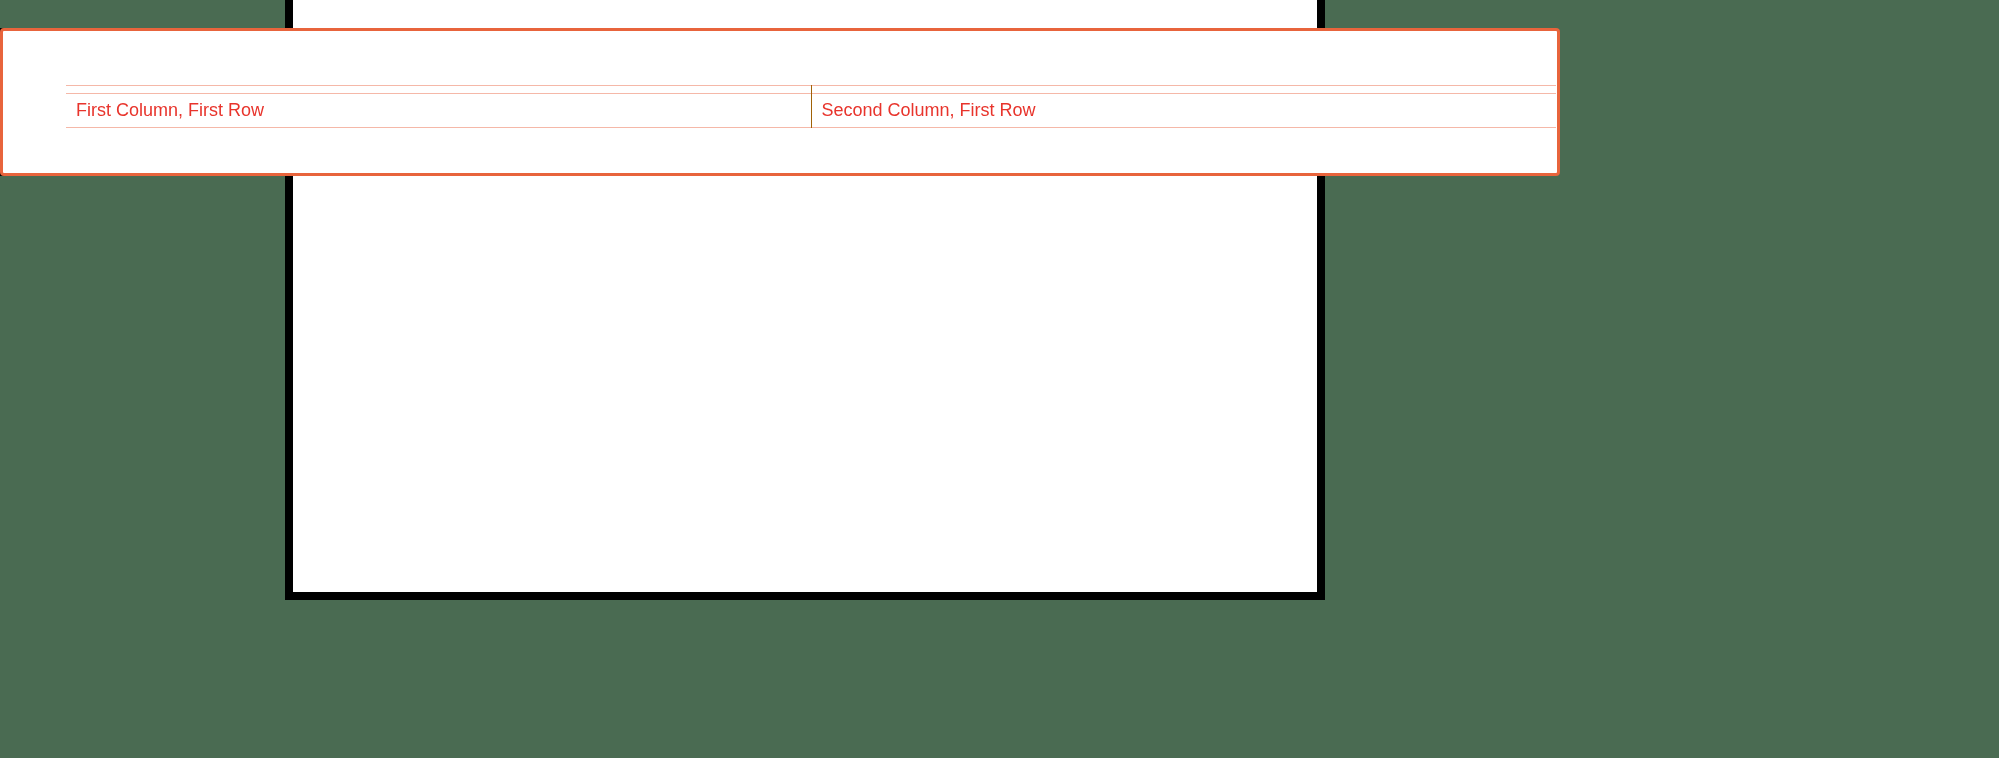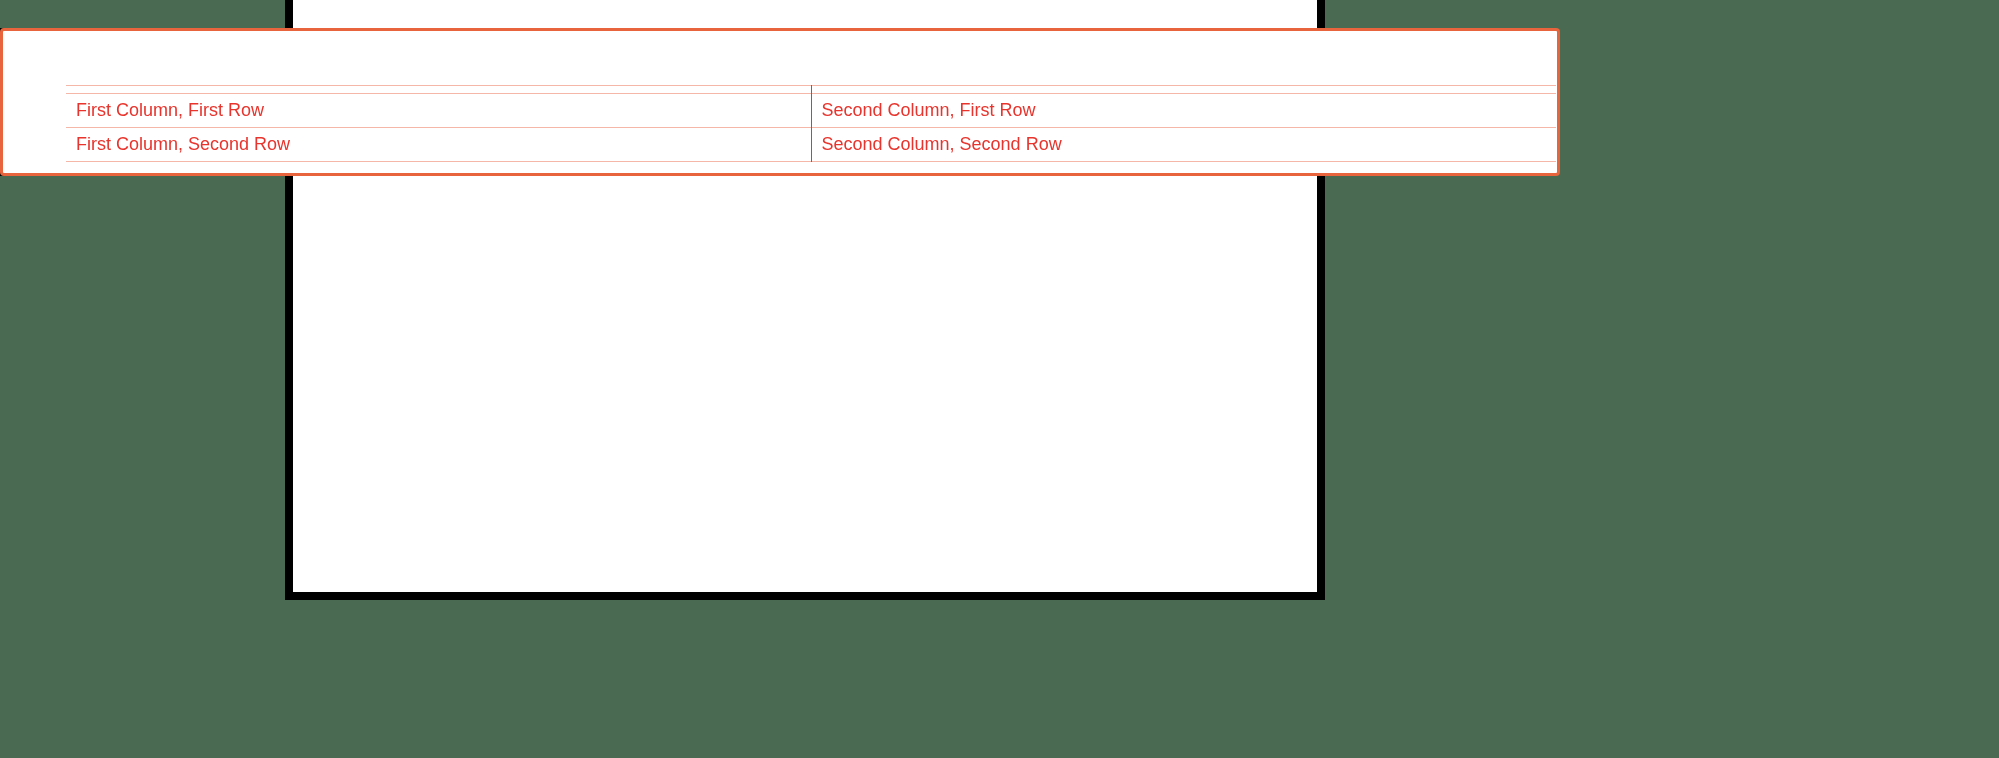--- a/index.html
+++ b/index.html
@@ -99,19 +99,15 @@
   <table class="data-table">
     <tbody>
         <tr class="header-row">
       <td class="col-1"></td>
       <td class="col-2"></td>
     </tr>
     <tr>
       <td class="col-1">First Column, First Row</td>
       <td class="col-2">Second Column, First Row</td>
     </tr>
-    <tr>
-      <td class="col-1">First Column, Second Row</td>
-      <td class="col-2">Second Column, Second Row</td>
-    </tr>
   </tbody>
     </table>
 </div>
 
 </body></html>

